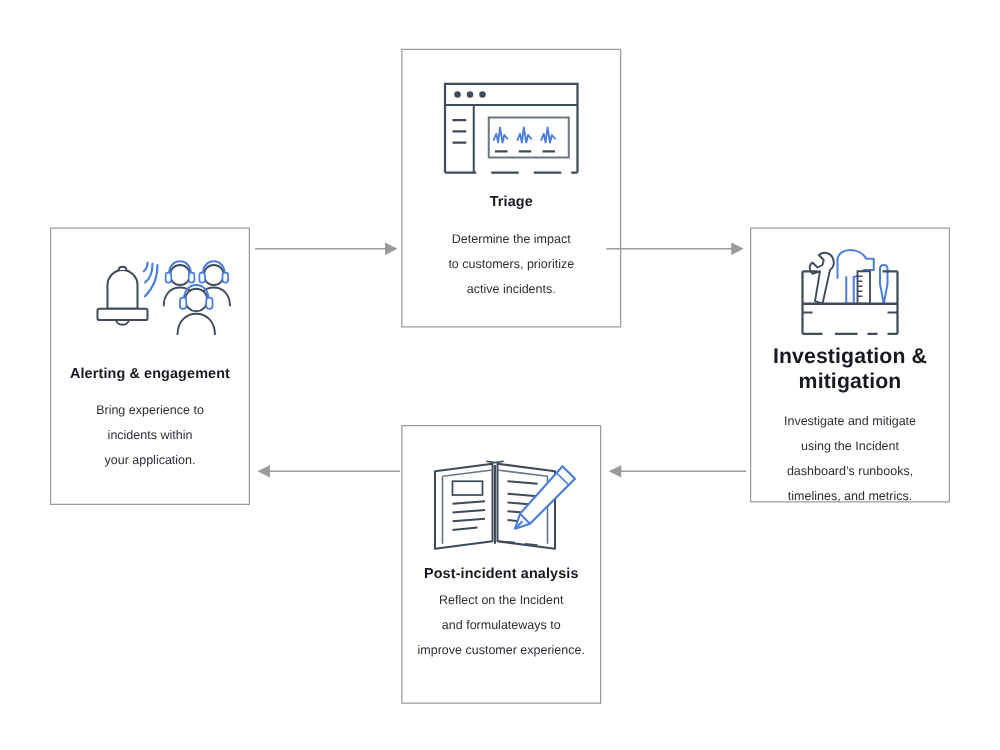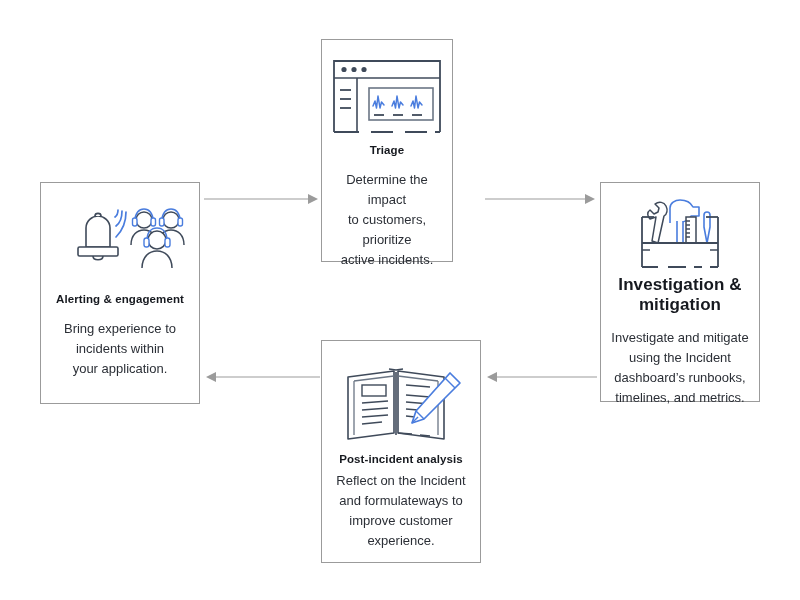--- a/index.html
+++ b/index.html
@@ -39,40 +39,40 @@
   .card-title {
     font-size: 11.5px;
     font-weight: bold;
     color: #16191f;
     text-align: center;
     letter-spacing: 0.1px;
     width: 100%;
   }
 
   .card-body {
-    font-size: 13px;
+    font-size: 10px;
     font-weight: normal;
     color: #2b2f36;
     text-align: center;
     line-height: 20px;
     width: 100%;
     padding: 0 8px;
     box-sizing: border-box;
   }
 
   
   #card-alerting {
     left: 40px;  top: 182px;  width: 160px;  height: 222px;
   }
   #card-alerting .card-icon   { height: 92px; padding-top: 14px; }
   #card-alerting .card-title  { margin-top: 4px; }
   #card-alerting .card-body   { margin-top: 14px; }
 
   #card-triage {
-    left: 321px; top: 39px;   width: 132px;  height: 223px; align-items: center;
+    left: 321px; top: 39px;   width: 176px;  height: 223px; align-items: center;
   }
   #card-triage .card-icon     { height: 92px; padding-top: 18px; }
   #card-triage .card-title    { margin-top: 6px; }
   #card-triage .card-body     { margin-top: 14px; }
 
   #card-investigation {
     left: 600px; top: 182px;  width: 160px;  height: 220px;
   }
   #card-investigation .card-icon  { height: 86px; padding-top: 12px; }
   #card-investigation .card-title { margin-top: 2px; font-size: 17px; }

